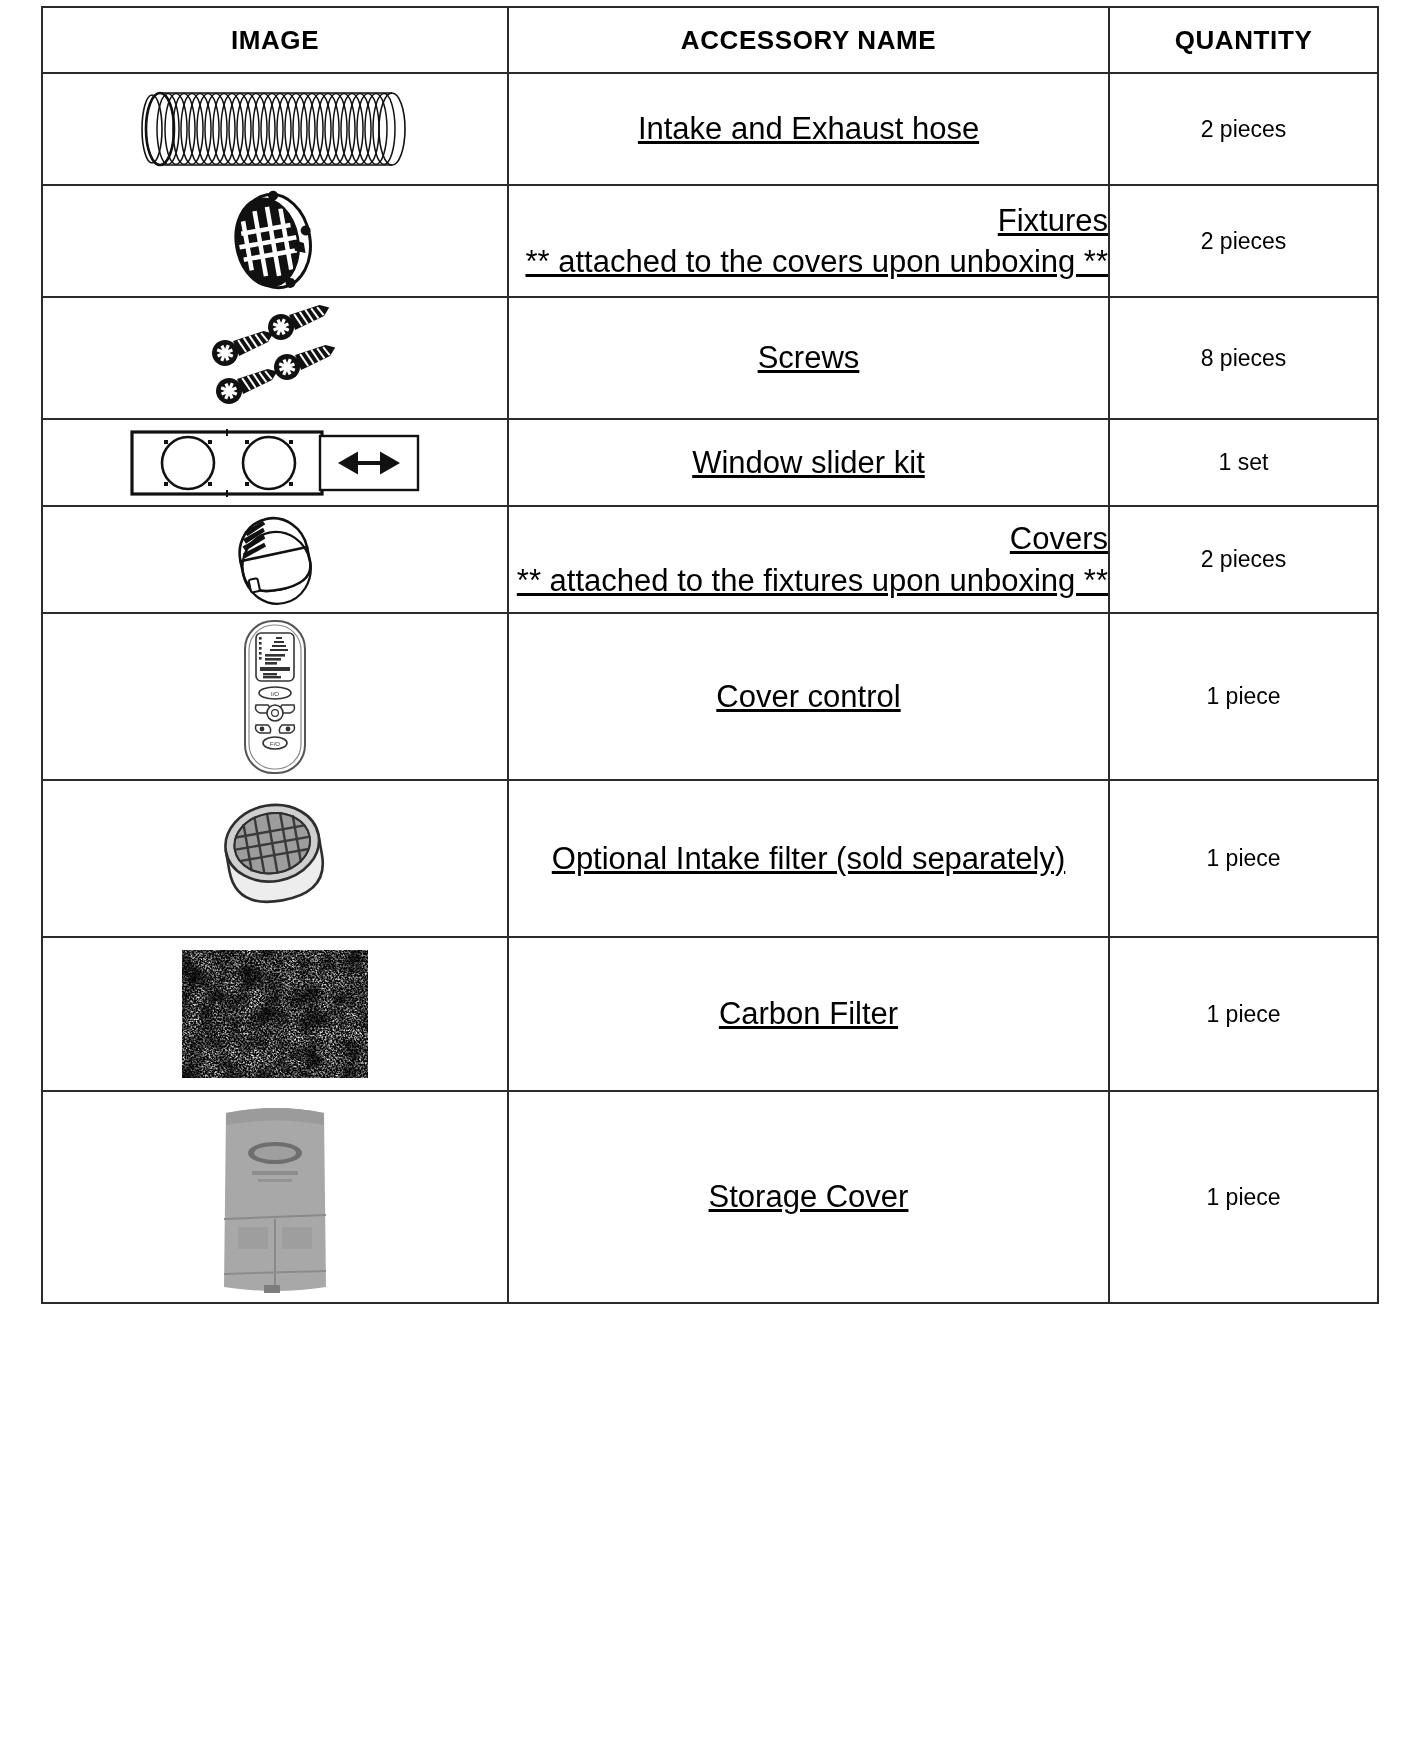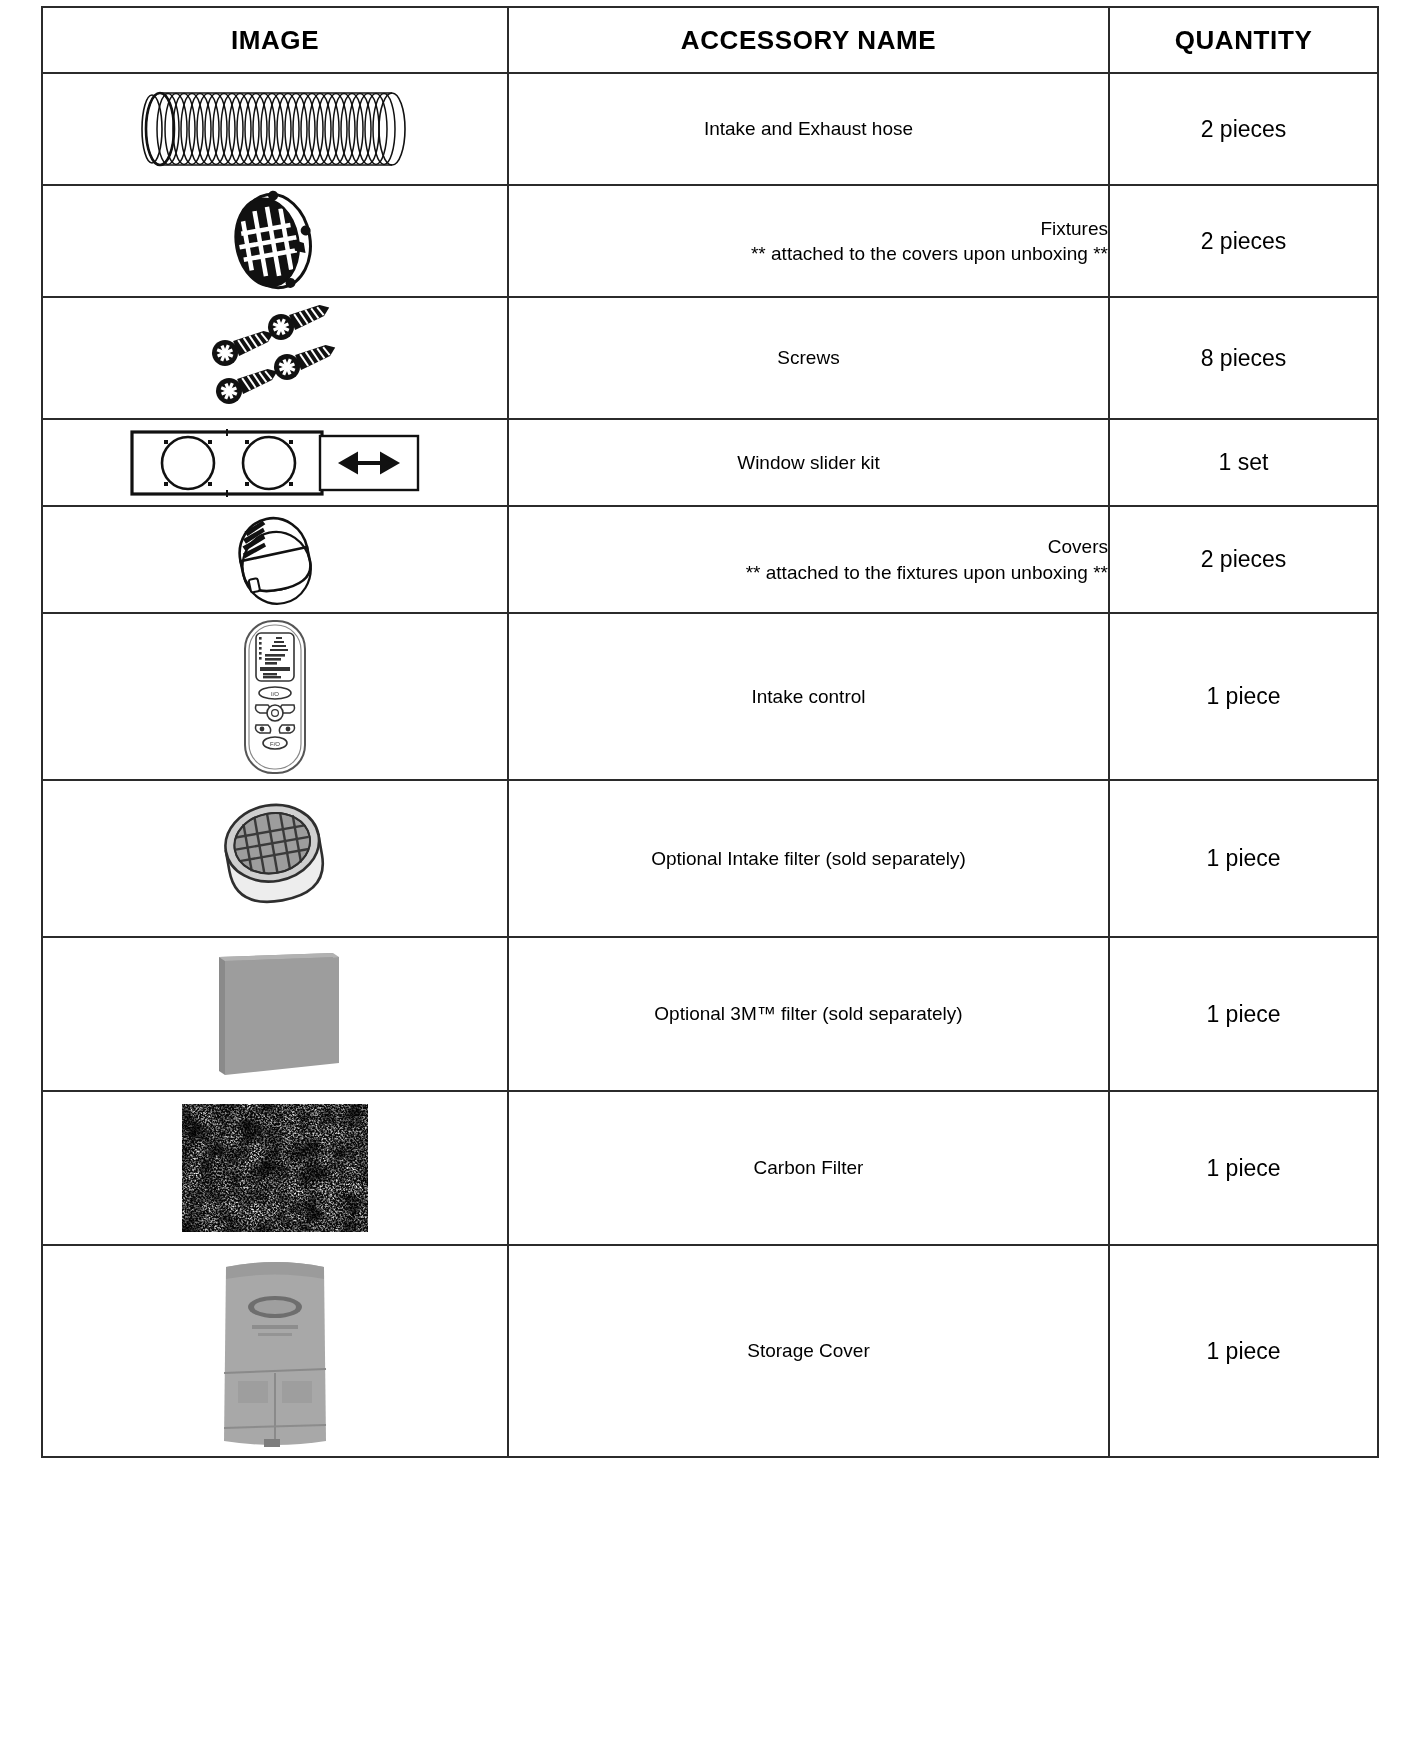--- a/index.html
+++ b/index.html
@@ -47,24 +47,25 @@
 
   thead th {
     height: 64px;
     font-size: 26px;
     font-weight: bold;
     letter-spacing: 0.6px;
     color: #000;
   }
 
   td.cell-name {
-    font-size: 19px;
+    font-size: 31px;
     line-height: 1.33;
     font-weight: normal;
     padding: 4px 10px;
+    text-decoration: underline;
   }
   td.cell-name .sub {
     display: block;
     text-align: right;
   }
 
   td.cell-qty {
     font-size: 23px;
     font-weight: normal;
   }
@@ -338,21 +339,21 @@
               <path d="M24 108 Q22 114 28 116 L38 116 Q40 112 36 108 Z" fill="#fff" stroke="#333" stroke-width="1.5"></path>
               <path d="M62 108 Q64 114 58 116 L48 116 Q46 112 50 108 Z" fill="#fff" stroke="#333" stroke-width="1.5"></path>
               <circle cx="30" cy="112" r="2.4" fill="#333"></circle>
               <circle cx="56" cy="112" r="2.4" fill="#333"></circle>
               <ellipse cx="43" cy="126" rx="12" ry="6" fill="#fff" stroke="#333" stroke-width="1.6"></ellipse>
               <text x="43" y="129" font-size="6" text-anchor="middle" fill="#333" font-family="'Liberation Sans',sans-serif">F/O</text>
             </svg>
           </div>
         </td>
         <td class="cell-name">
-          <span>Intake control</span>
+          <span>Cover control</span>
         </td>
         <td class="cell-qty">1 piece</td>
       </tr>
 
       <tr class="r-intake">
         <td class="cell-image">
           <div class="img-wrap">
             <svg width="130" height="124" viewBox="0 0 130 124" aria-hidden="true">
               <g transform="rotate(-10 65 62)">
                 <path d="M18 46 L18 66 Q18 104 65 104 Q112 104 112 66 L112 46 Z" fill="#ededed" stroke="#2f2f2f" stroke-width="2.6"></path>
@@ -372,36 +373,20 @@
               </g>
             </svg>
           </div>
         </td>
         <td class="cell-name">
           <span>Optional Intake filter (sold separately)</span>
         </td>
         <td class="cell-qty">1 piece</td>
       </tr>
 
-      <tr class="r-3m">
-        <td class="cell-image">
-          <div class="img-wrap">
-            <svg width="145" height="130" viewBox="0 0 145 130" aria-hidden="true">
-              <polygon points="16,8 130,4 130,110 16,122" class="gray-panel-front"></polygon>
-              <polygon points="16,8 22,12 22,126 16,122" class="gray-panel-side"></polygon>
-              <polygon points="16,8 130,4 136,8 22,12" class="gray-panel-top"></polygon>
-              <polygon points="22,12 136,8 136,114 22,126" fill="#9d9d9d"></polygon>
-            </svg>
-          </div>
-        </td>
-        <td class="cell-name">
-          <span>Optional 3M™ filter (sold separately)</span>
-        </td>
-        <td class="cell-qty">1 piece</td>
-      </tr>
 
       <tr class="r-carbon">
         <td class="cell-image">
           <div class="img-wrap">
             <svg width="190" height="132" viewBox="0 0 190 132" aria-hidden="true">
               <defs>
                 <filter id="carbonTex" x="0" y="0" width="100%" height="100%">
                   <feTurbulence type="fractalNoise" baseFrequency="0.55" numOctaves="5" seed="7" result="n"></feTurbulence>
                   <feColorMatrix in="n" type="matrix" values="0 0 0 0 0  0 0 0 0 0  0 0 0 0 0  2.6 0 0 0 -0.55"></feColorMatrix>
                 </filter>

